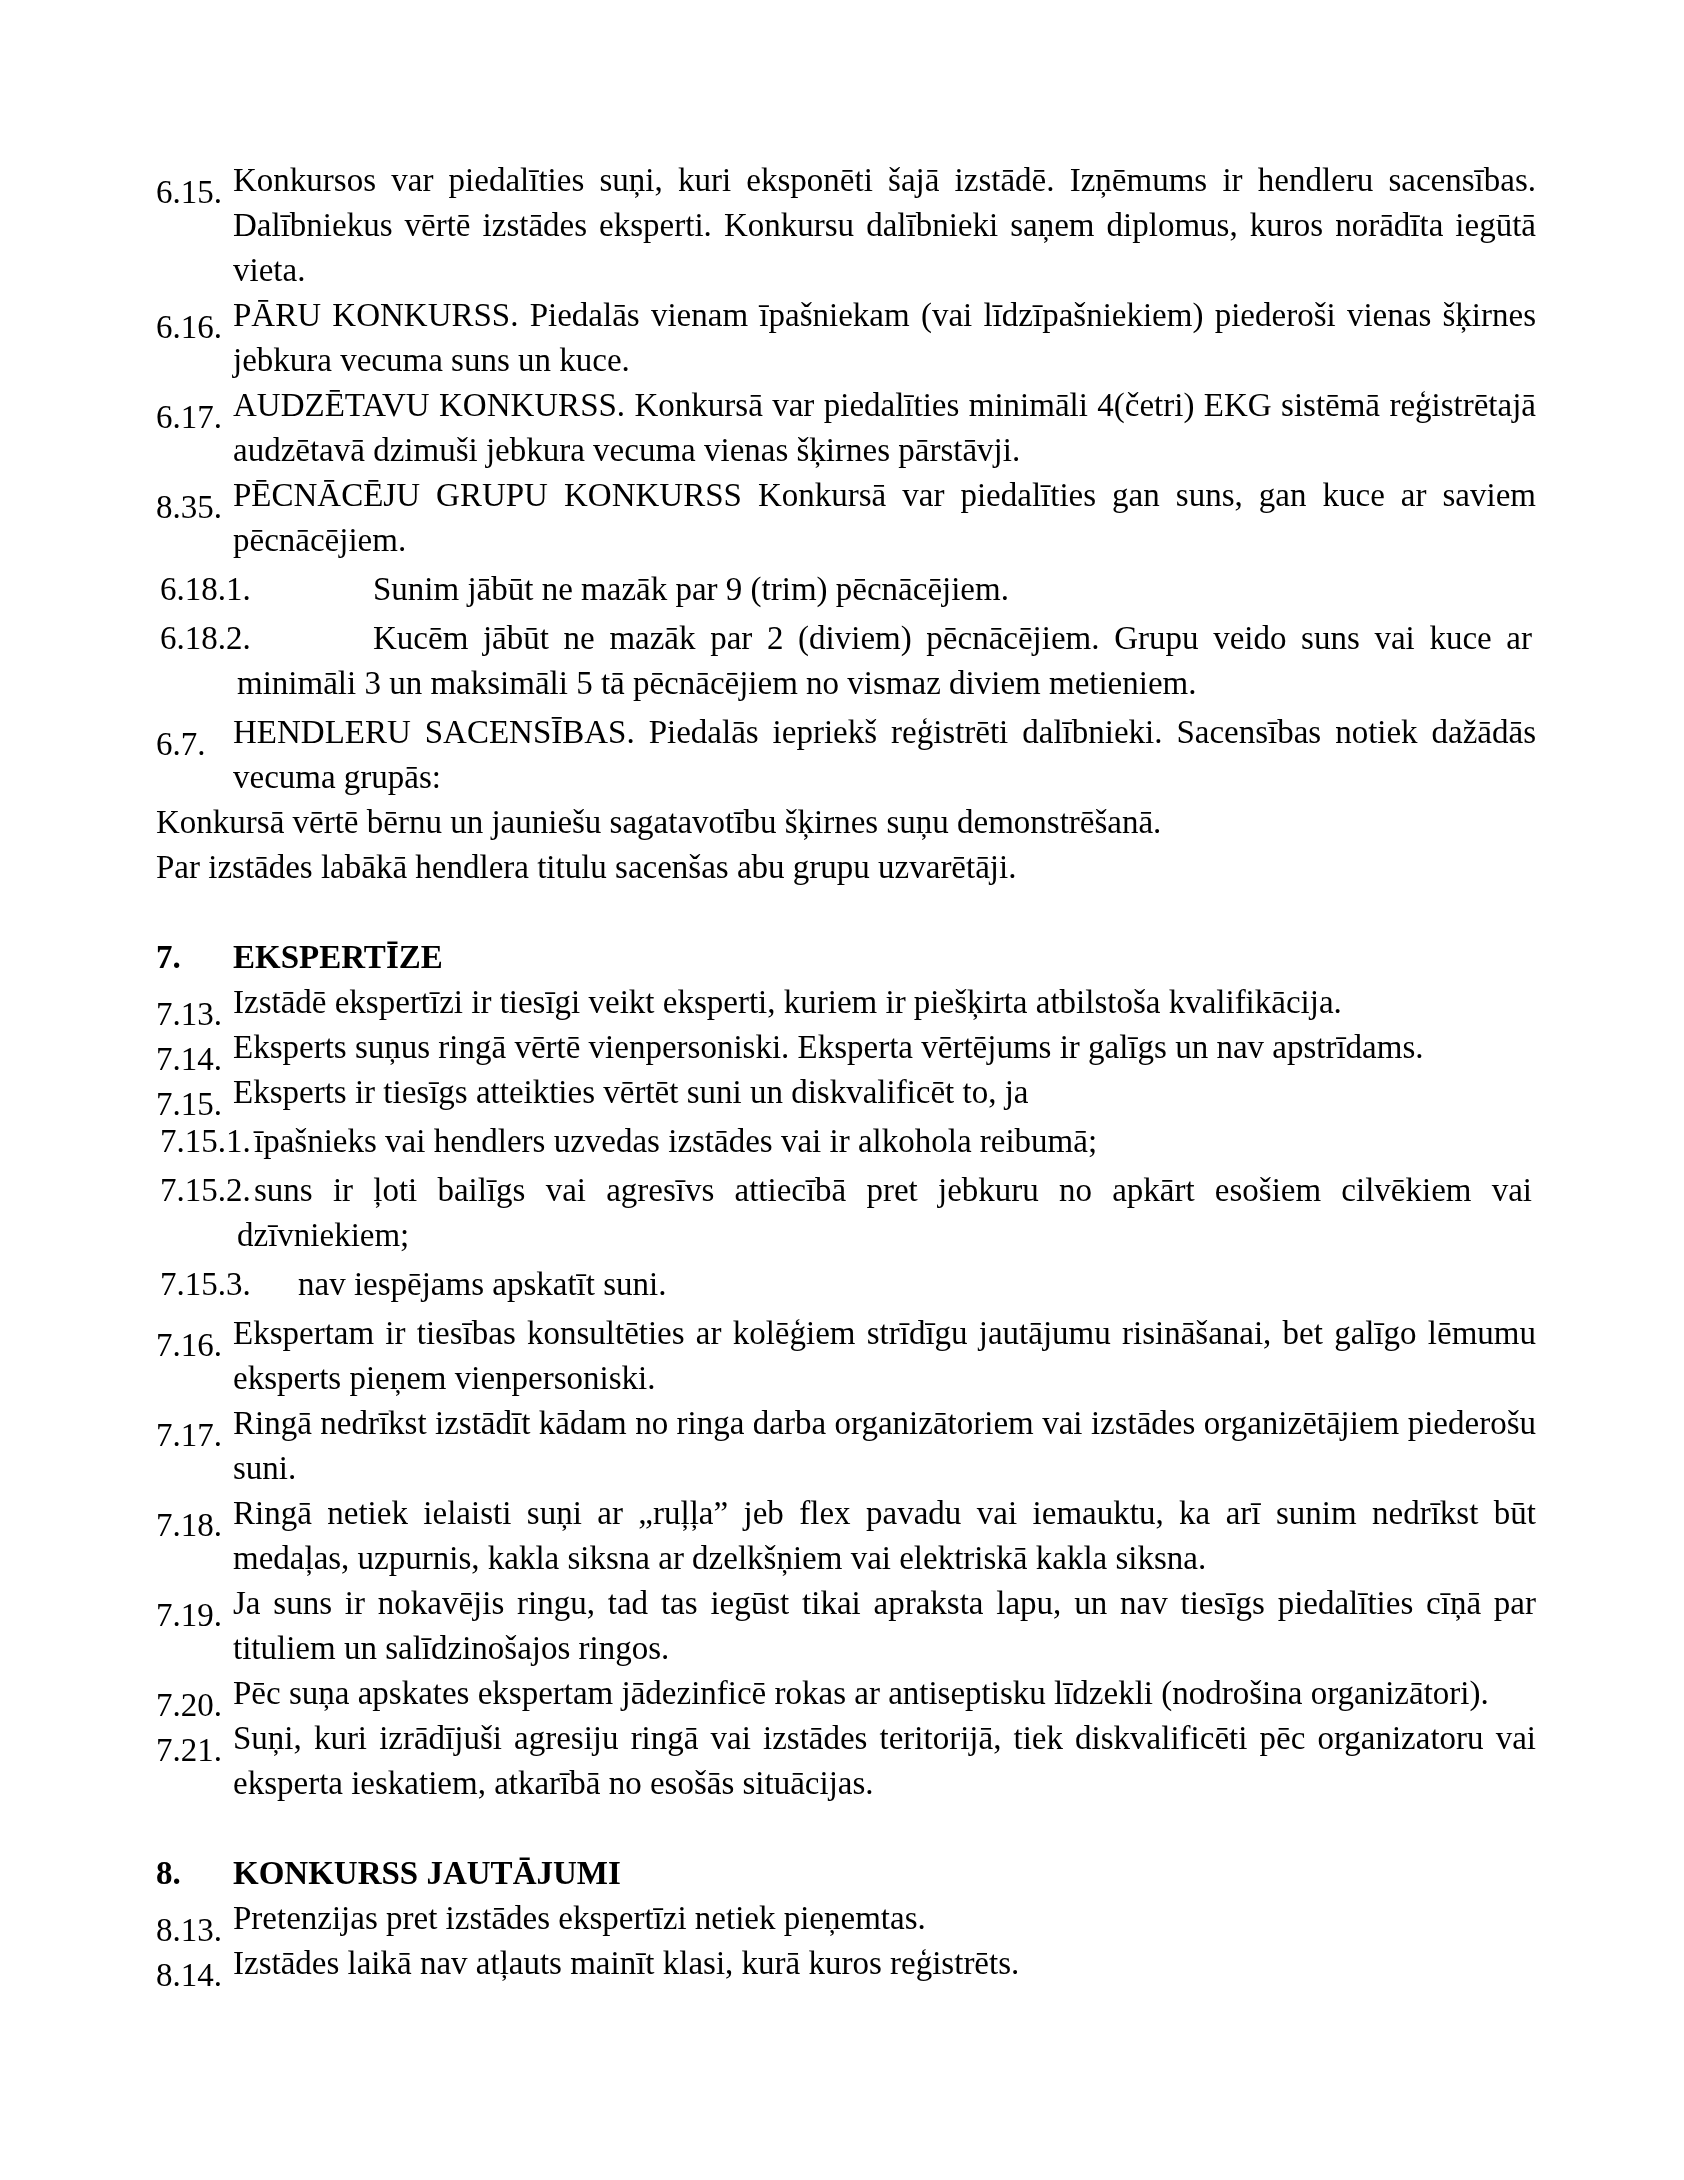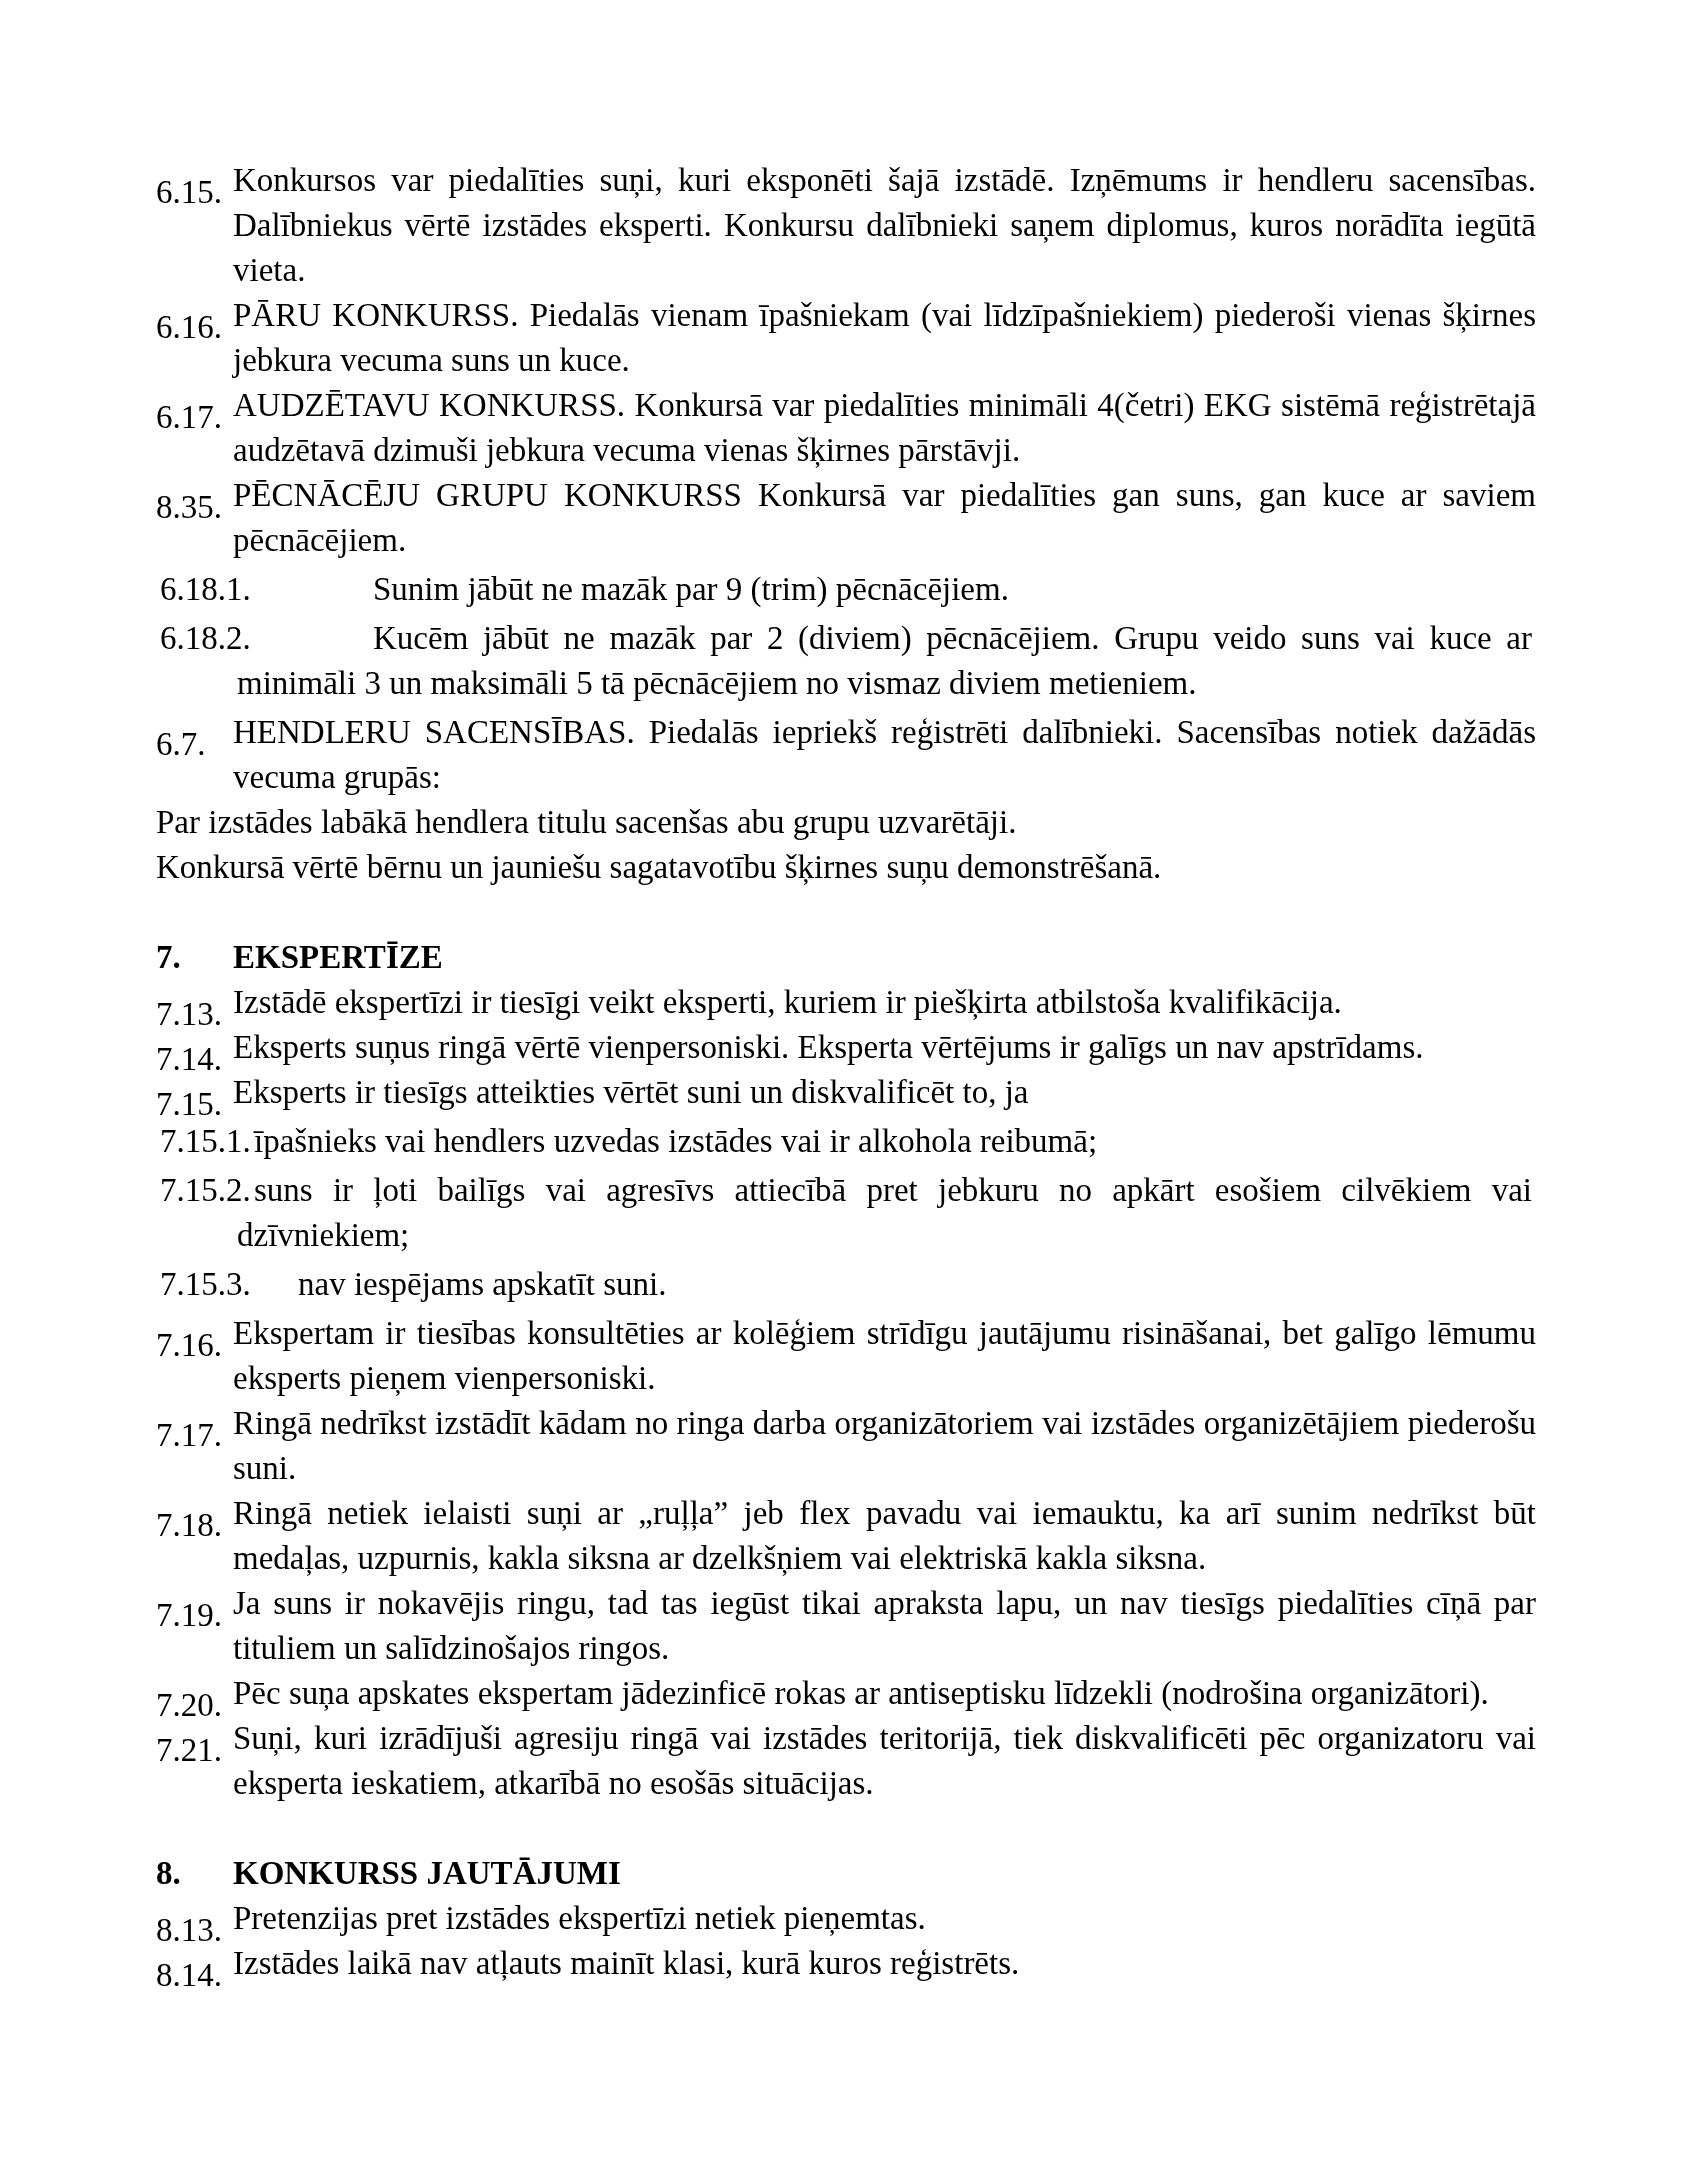--- a/index.html
+++ b/index.html
@@ -93,22 +93,22 @@
     <span class="lead" style="width:136px"></span><span>Sunim jābūt ne mazāk par 9 (trim) pēcnācējiem.</span>
   </p>
   <p class="sub-wrap">
     <span class="num">6.18.2.</span>
     <span class="lead" style="width:136px"></span><span>Kucēm jābūt ne mazāk par 2 (diviem) pēcnācējiem. Grupu veido suns vai kuce ar minimāli 3 un maksimāli 5 tā pēcnācējiem no vismaz diviem metieniem.</span>
   </p>
   <p class="item">
     <span class="num">6.7.</span>
     <span>HENDLERU SACENSĪBAS. Piedalās iepriekš reģistrēti dalībnieki. Sacensības notiek dažādās vecuma grupās:</span>
   </p>
+  <p class="plain">Konkursā vērtē bērnu un jauniešu sagatavotību šķirnes suņu demonstrēšanā.</p>
   <p class="plain">Par izstādes labākā hendlera titulu sacenšas abu grupu uzvarētāji.</p>
-  <p class="plain">Konkursā vērtē bērnu un jauniešu sagatavotību šķirnes suņu demonstrēšanā.</p>
 
   <h2 class="heading" style="font-size:33px;line-height:45px;">
     <span class="num">7.</span>
     <span>EKSPERTĪZE</span>
   </h2>
   <p class="item">
     <span class="num">7.13.</span>
     <span>Izstādē ekspertīzi ir tiesīgi veikt eksperti, kuriem ir piešķirta atbilstoša kvalifikācija.</span>
   </p>
   <p class="item">

